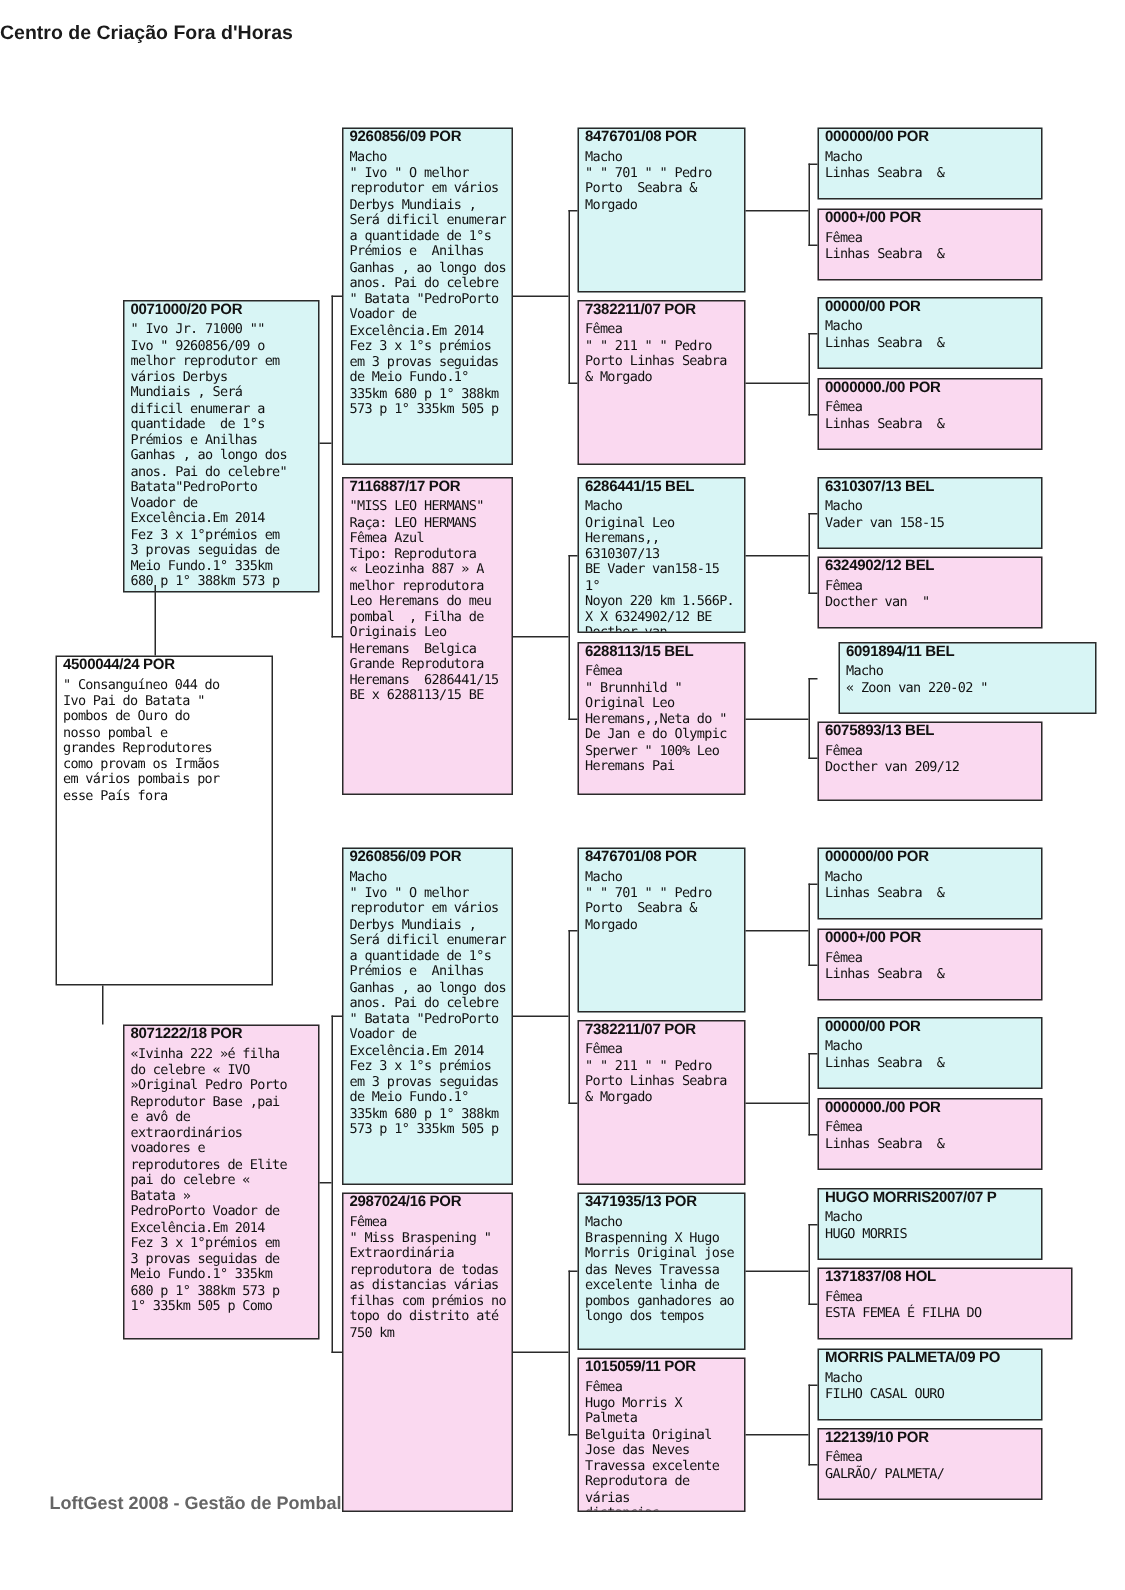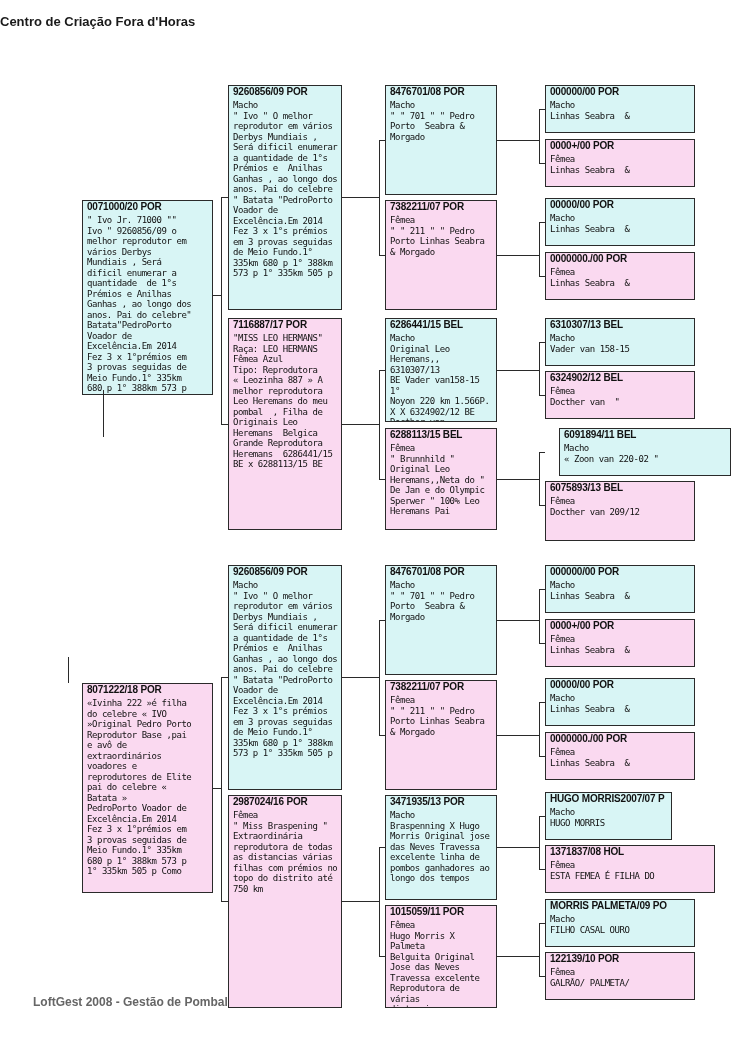--- a/index.html
+++ b/index.html
@@ -17,20 +17,31 @@
        letter-spacing:-0.45px;white-space:pre-wrap;}
   .line{position:absolute;background:#2a2a2a;}
   .footer{position:absolute;left:33px;top:995px;font-size:12px;color:#666;font-weight:bold;}
 </style>
 </head>
 <body>
 
 <div class="canvas">
   <div class="title">Centro de Criação Fora d'Horas</div>
 
+  <div class="box root" style="left:37px;top:437px;width:145px;height:220px">
+    <div class="ring">4500044/24 POR</div>
+    <div class="txt">" Consanguíneo 044 do
+Ivo Pai do Batata "
+pombos de Ouro do
+nosso pombal e
+grandes Reprodutores
+como provam os Irmãos
+em vários pombais por
+esse País fora</div>
+  </div>
 
   <div class="box male" style="left:82px;top:200px;width:131px;height:195px">
     <div class="ring">0071000/20 POR</div>
     <div class="txt">" Ivo Jr. 71000 ""
 Ivo " 9260856/09 o
 melhor reprodutor em
 vários Derbys
 Mundiais , Será
 dificil enumerar a
 quantidade  de 1°s
@@ -231,21 +242,21 @@
   <div class="box female" style="left:545px;top:371px;width:150px;height:48px">
     <div class="ring">6324902/12 BEL</div>
     <div class="txt">Fêmea
 Docther van  "</div>
   </div>
   <div class="box male" style="left:559px;top:428px;width:172px;height:48px">
     <div class="ring">6091894/11 BEL</div>
     <div class="txt">Macho
 « Zoon van 220-02 "</div>
   </div>
-  <div class="box female" style="left:545px;top:481px;width:150px;height:60px">
+  <div class="box female" style="left:545px;top:481px;width:150px;height:53px">
     <div class="ring">6075893/13 BEL</div>
     <div class="txt">Fêmea
 Docther van 209/12</div>
   </div>
   <div class="box male" style="left:545px;top:565px;width:150px;height:48px">
     <div class="ring">000000/00 POR</div>
     <div class="txt">Macho
 Linhas Seabra  &amp;</div>
   </div>
   <div class="box female" style="left:545px;top:619px;width:150px;height:48px">
@@ -256,21 +267,21 @@
   <div class="box male" style="left:545px;top:678px;width:150px;height:48px">
     <div class="ring">00000/00 POR</div>
     <div class="txt">Macho
 Linhas Seabra  &amp;</div>
   </div>
   <div class="box female" style="left:545px;top:732px;width:150px;height:48px">
     <div class="ring">0000000./00 POR</div>
     <div class="txt">Fêmea
 Linhas Seabra  &amp;</div>
   </div>
-  <div class="box male" style="left:545px;top:792px;width:127px;height:48px">
+  <div class="box male" style="left:545px;top:792px;width:150px;height:48px">
     <div class="ring">HUGO MORRIS2007/07 P</div>
     <div class="txt">Macho
 HUGO MORRIS</div>
   </div>
   <div class="box female" style="left:545px;top:845px;width:170px;height:48px">
     <div class="ring">1371837/08 HOL</div>
     <div class="txt">Fêmea
 ESTA FEMEA É FILHA DO</div>
   </div>
   <div class="box male" style="left:545px;top:899px;width:150px;height:48px">

